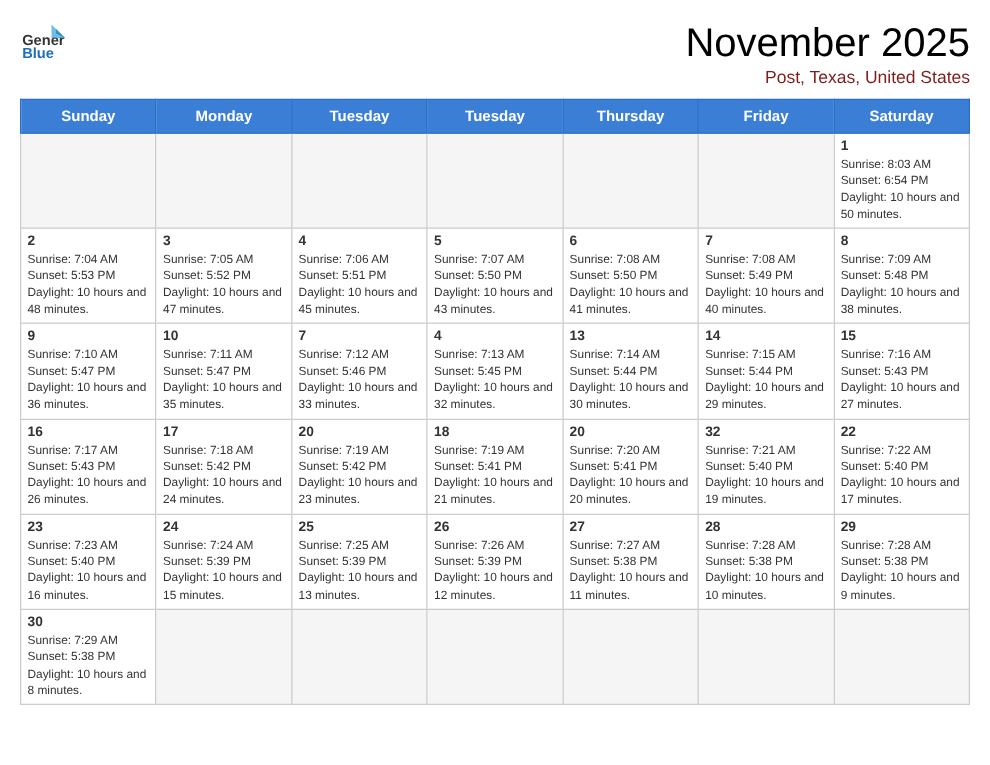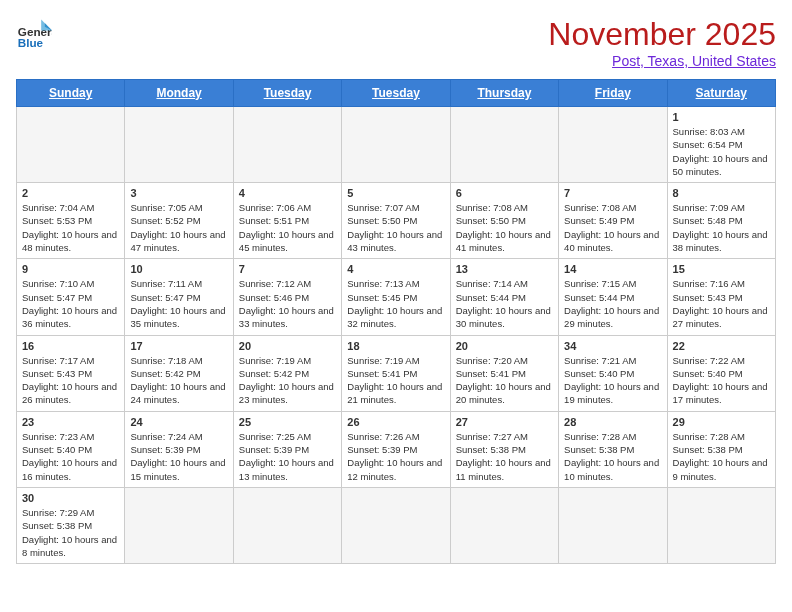--- a/index.html
+++ b/index.html
@@ -23,43 +23,41 @@
     }
     .logo-icon {
       width: 36px;
       height: 36px;
     }
     .title-area {
       text-align: right;
     }
     .month-title {
       font-size: 32px;
-      color: #b91c1c;
+      color: #000000;
       font-weight: normal;
       margin-left: 14px;
     }
     .location {
       font-size: 14px;
-      color: #6d28d9;
-      text-decoration: underline;
+      color: #7f1d1d;
     }
     .calendar {
       width: 100%;
       border-collapse: collapse;
       border: 1px solid #ccc;
     }
     .calendar th {
       background-color: #3a7fd5;
       color: #fff;
       font-size: 12px;
       font-weight: bold;
       text-align: center;
       padding: 6px 4px;
       border: 1px solid #2a6fc5;
-      text-decoration: underline;
     }
     .calendar td {
       vertical-align: top;
       font-size: 10px;
       color: #333;
       padding: 4px 5px;
       border: 1px solid #ccc;
       width: calc(100% / 7);
       min-height: 70px;
       background: #fff;
@@ -197,21 +195,21 @@
         </td>
         <td>
           <span class="day-number">18</span>
           <div class="day-info">Sunrise: 7:19 AM<br>Sunset: 5:41 PM<br>Daylight: 10 hours and 21 minutes.</div>
         </td>
         <td>
           <span class="day-number">20</span>
           <div class="day-info">Sunrise: 7:20 AM<br>Sunset: 5:41 PM<br>Daylight: 10 hours and 20 minutes.</div>
         </td>
         <td>
-          <span class="day-number">34</span>
+          <span class="day-number">32</span>
           <div class="day-info">Sunrise: 7:21 AM<br>Sunset: 5:40 PM<br>Daylight: 10 hours and 19 minutes.</div>
         </td>
         <td>
           <span class="day-number">22</span>
           <div class="day-info">Sunrise: 7:22 AM<br>Sunset: 5:40 PM<br>Daylight: 10 hours and 17 minutes.</div>
         </td>
       </tr>
       <tr>
         <td>
           <span class="day-number">23</span>

